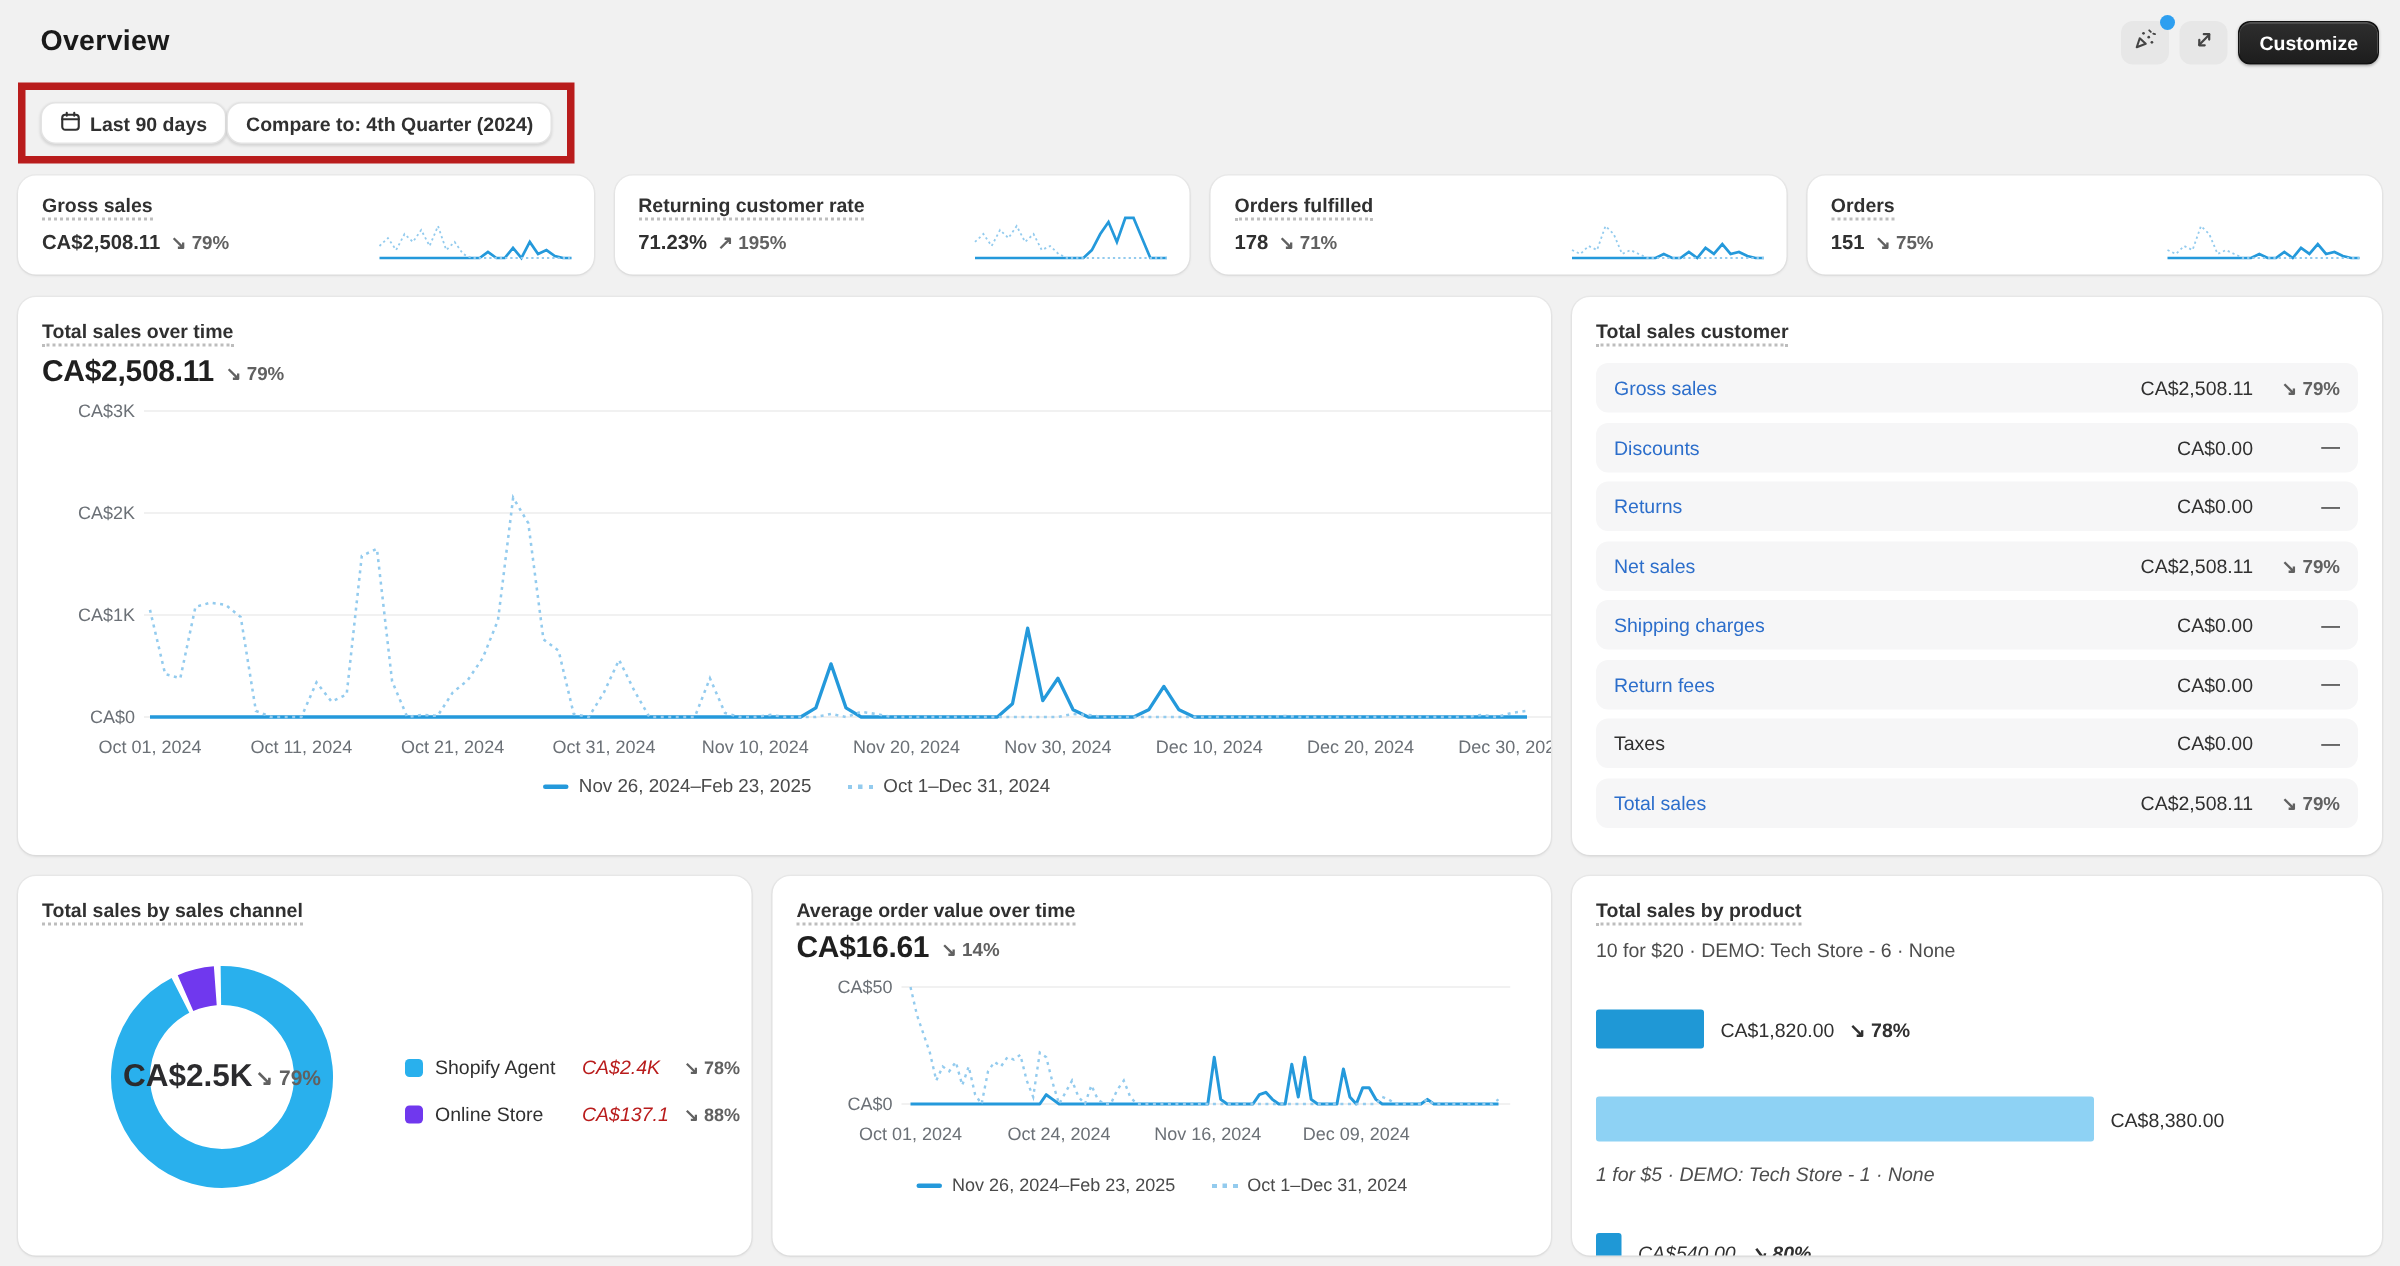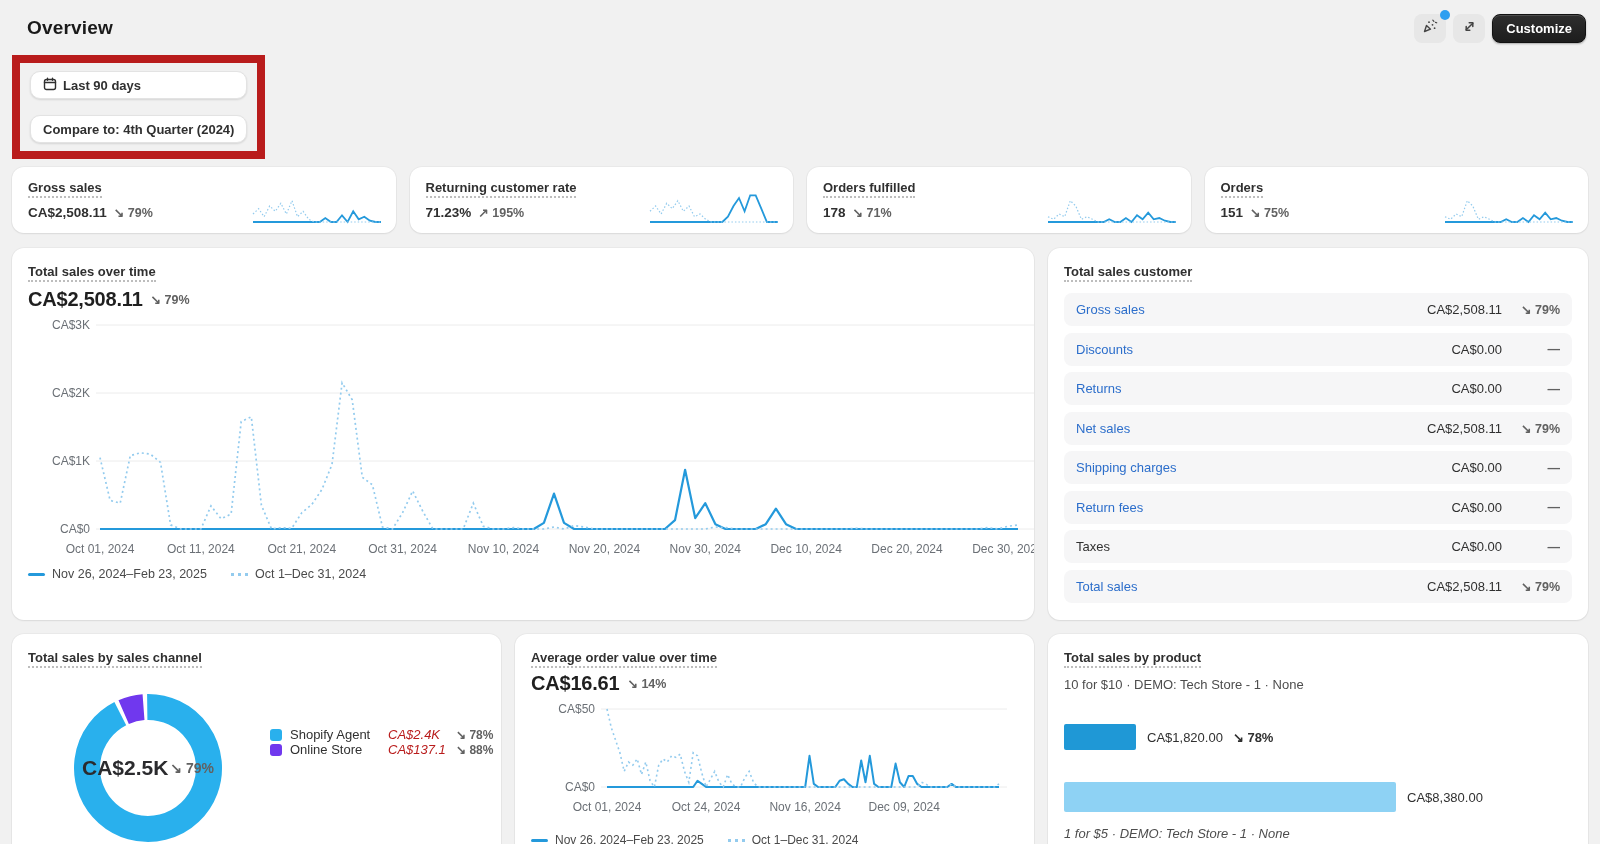--- a/index.html
+++ b/index.html
@@ -12,21 +12,21 @@
   .topbar-actions { display:flex; align-items:center; gap:7px; }
   .icon-btn { position:relative; width:32px; height:29px; background:#e7e7e7; border:none; border-radius:8px;
               display:flex; align-items:center; justify-content:center; cursor:pointer; }
   .notif-dot { position:absolute; top:-4px; right:-4px; width:10px; height:10px; border-radius:50%; background:#2e9ff0; }
   .customize-btn { background:linear-gradient(#2e2e2e,#1d1d1d); color:#fff; border:1px solid #111;
                    border-radius:8px; padding:6px 13px; font-size:13px; font-weight:600; cursor:pointer;
                    box-shadow:0 1px 0 rgba(255,255,255,.15) inset, 0 1px 2px rgba(0,0,0,.3); }
 
   
   .filters-wrap { margin:11px 0 4px 12px; display:inline-block; }
-  .annotation-box { display:inline-flex; gap:16px; padding:8px 10px; border:8px solid #b91c1c;flex-direction:column; }
+  .annotation-box { display:inline-flex; gap:0; padding:8px 10px; border:5px solid #b91c1c; }
   .pill-btn { display:inline-flex; align-items:center; gap:6px; height:28px; padding:0 12px; background:#fff;
               border:1px solid #e3e3e3; border-radius:10px; box-shadow:0 1px 2px rgba(0,0,0,.12);
               font-size:13px; font-weight:600; color:#303030; cursor:pointer; white-space:nowrap; }
 
   
   .card { background:#fff; border-radius:12px; box-shadow:0 1px 2px rgba(0,0,0,.07), 0 0 0 1px rgba(0,0,0,.03); overflow:hidden; }
   .card-title { display:inline-block; font-size:13px; font-weight:600; color:#303030;
                 border-bottom:2px dotted #bdbdbd; padding-bottom:1px; cursor:help; }
   .delta { font-size:12.5px; font-weight:600; color:#616161; white-space:nowrap; }
 
@@ -35,21 +35,21 @@
   .mcard { position:relative; height:66px; padding:11px 16px; }
   .mval-row { display:flex; align-items:baseline; gap:7px; margin-top:7px; }
   .mval { font-size:13.5px; font-weight:700; color:#303030; }
   .spark { position:absolute; right:14px; bottom:7px; }
 
   
   .main-row { display:grid; grid-template-columns:1fr 540px; gap:14px; margin:15px 12px 0; height:372px; }
   .chart-card { padding:14px 0 0 16px; }
   .big-val-row { display:flex; align-items:center; gap:8px; margin-top:6px; }
   .big-val { font-size:20px; font-weight:700; color:#1f1f1f; letter-spacing:-.2px; }
-  .legend { display:flex; align-items:center; gap:24px; margin-top:2px; font-size:12.5px; color:#4a4a4a; }
+  .legend { display:flex; justify-content:center; align-items:center; gap:24px; margin-top:2px; font-size:12.5px; color:#4a4a4a; }
   .legend-item { display:flex; align-items:center; gap:7px; }
   .leg-dash { width:17px; height:3px; border-radius:2px; background:#2499db; }
   .leg-dots { width:17px; height:0; border-top:3px dotted #93cbee; }
 
   
   .bd-card { padding:14px 16px; }
   .bd-rows { margin-top:11px; }
   .bd-row { display:flex; align-items:center; height:33px; margin-bottom:6.5px; padding:0 12px;
             background:#f6f6f7; border-radius:8px; font-size:13px; }
   .bd-label { color:#2c6ecb; cursor:pointer; }
@@ -57,21 +57,21 @@
   .bd-amount { margin-left:auto; color:#303030; }
   .bd-delta { width:58px; text-align:right; font-size:12.5px; font-weight:600; color:#616161; }
 
   
   .bottom-row { display:grid; grid-template-columns:489px 1fr 540px; gap:14px; margin:14px 12px 0; height:253px;border-radius:11px; }
   .sc-card, .aov-card, .prod-card { padding:14px 16px; position:relative; }
 
   .donut-wrap { position:absolute; left:48px; top:46px; width:176px; height:176px; }
   .donut-center { position:absolute; inset:0; display:flex; flex-direction:row; align-items:center; justify-content:center; gap:2px; }
   .donut-val { font-size:21px; font-weight:700; color:#2b2b2e; }
-  .sc-legend { position:absolute; left:258px; top:93px; display:flex; flex-direction:column; gap:0; }
+  .sc-legend { position:absolute; left:258px; top:120px; display:flex; flex-direction:column; gap:16px; }
   .sc-leg-row { display:flex; align-items:center; font-size:13px; }
   .sc-swatch { width:12px; height:12px; border-radius:3px; margin-right:8px; }
   .sc-name { width:98px; color:#303030; }
   .sc-val { width:62px; text-align:left; color:#b91c1c;font-style:italic; }
   .sc-delta { margin-left:6px; font-size:12px; font-weight:600; color:#616161; }
 
   .aov-legend { margin-top:4px; font-size:12px; }
 
   
   .prod-group { margin-top:9px; }
@@ -331,21 +331,21 @@
           <span class="leg-dots"></span>
           <span>Oct 1–Dec 31, 2024</span>
         </span>
     </div>
   </div>
 
   <div class="card prod-card">
     <span class="card-title">Total sales by product</span>
 
     <div class="prod-group">
-      <div class="prod-name">10 for $10 · DEMO: Tech Store - 1 · None</div>
+      <div class="prod-name">10 for $20 · DEMO: Tech Store - 6 · None</div>
       <div class="bar-row">
         <div class="bar" style="width: 72px;"></div>
         <span class="bar-label">CA$1,820.00</span>
         <span class="bar-delta">↘ 78%</span>
       </div>
       <div class="bar-row">
         <div class="bar compare" style="width: 332px;"></div>
         <span class="bar-label">CA$8,380.00</span>
       </div>
     </div>

